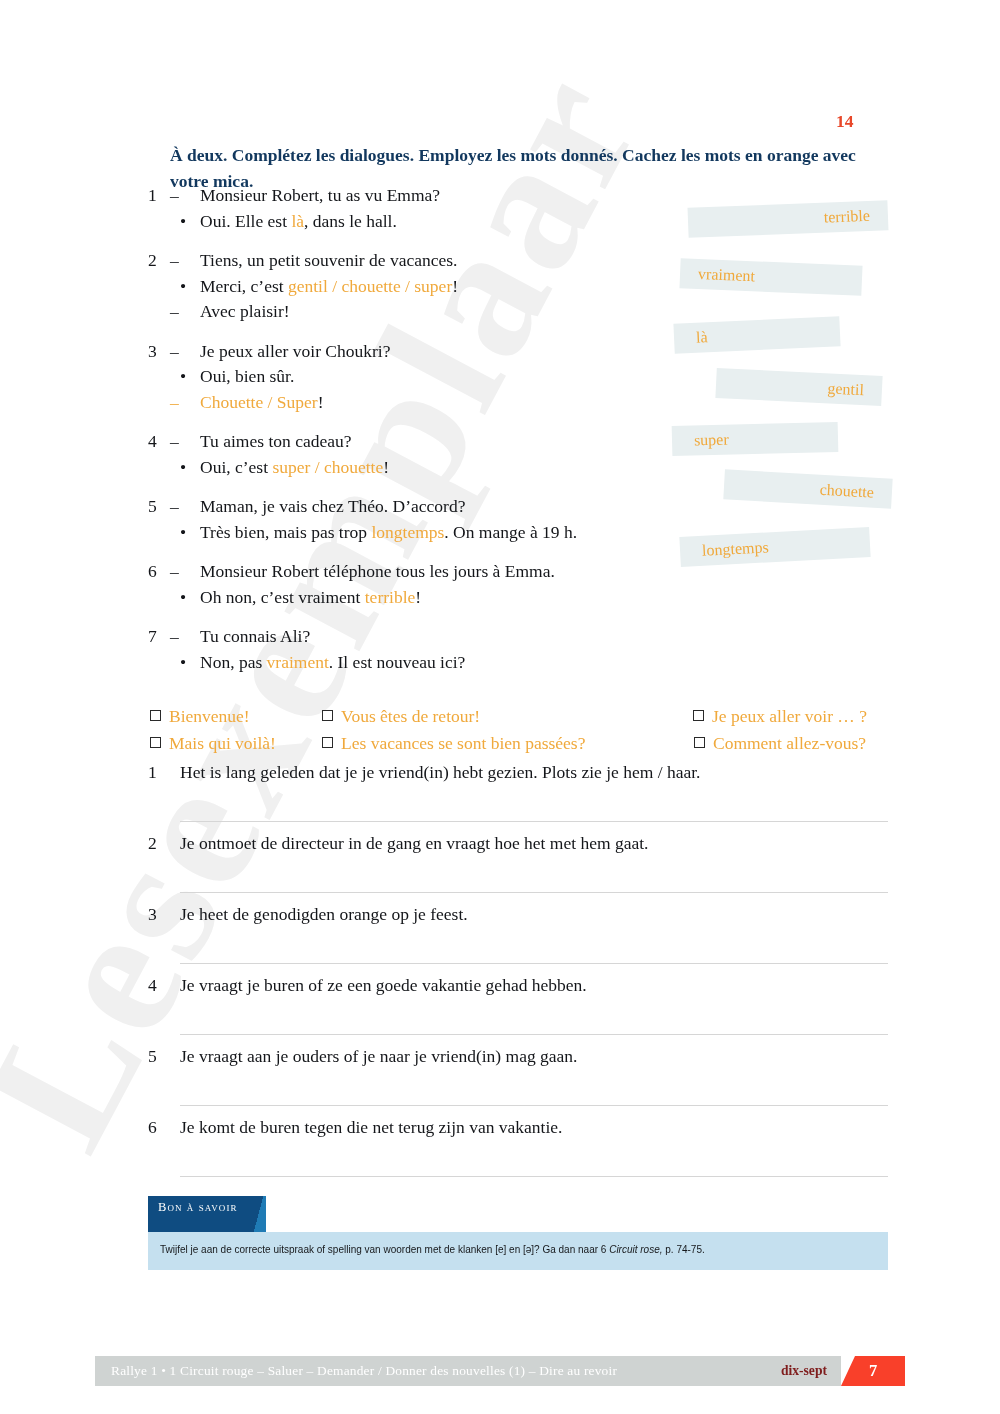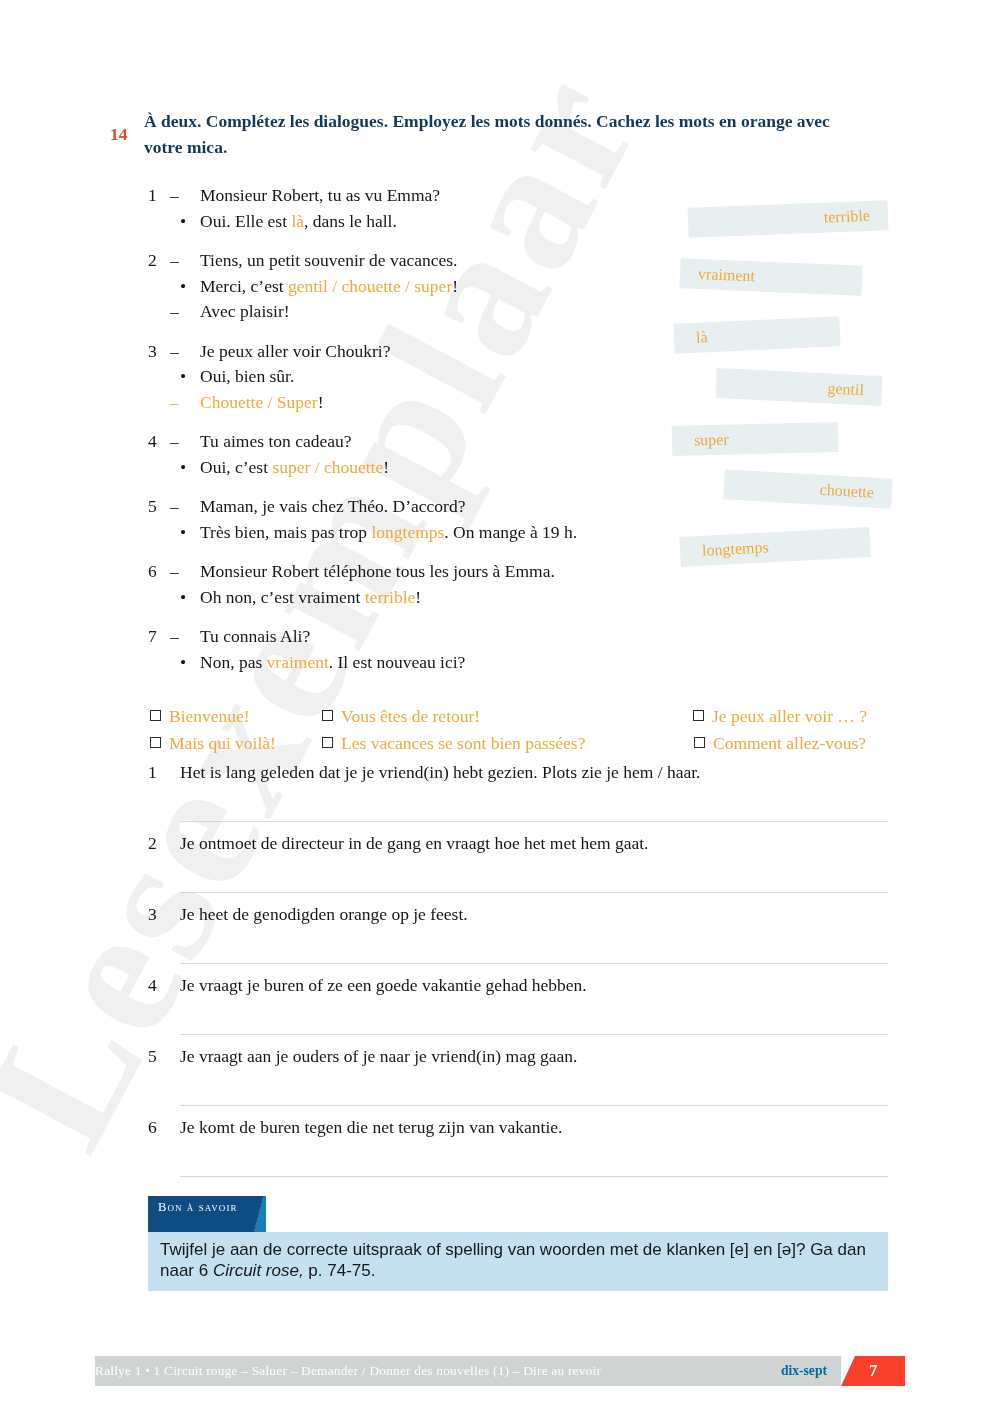--- a/index.html
+++ b/index.html
@@ -31,21 +31,21 @@
     letter-spacing:6px;
     color:#f0f0f0;
     white-space:nowrap;
   }
 
   
   #page{position:absolute;left:0;top:0;width:1000px;height:1414px;z-index:2;}
 
   
   .ex{position:absolute;}
-  .ex-head{display:flex;align-items:center;}
+  .ex-head{display:flex;align-items:flex-end;flex-direction:column;}
   .ex-num{
     width:34px;flex:0 0 34px;
     color:#e8482a;
     font-weight:700;
     font-size:17.5px;
     line-height:26px;
     text-align:left;
   }
   .ex-title{
     color:#12385e;
@@ -150,40 +150,41 @@
     letter-spacing:1.1px;
     line-height:22px;
     padding-left:10px;
     font-variant:small-caps;
     white-space:nowrap;
   }
   .ib-body{
     background:#c5e0ef;
     padding:7px 12px 10px 12px;
     font-family:"Liberation Sans", sans-serif;
-    font-size:17px;
+    font-size:10px;
     line-height:21px;
     color:#16181b;
   }
   .ib-body i{font-style:italic;}
 
   
   #footer{position:absolute;left:95px;top:1356px;width:810px;height:30px;display:flex;align-items:stretch;}
   .ft-main{
     flex:1;
     background:#cfd3d2;
     color:#ffffff;
     font-size:13.4px;
     line-height:30px;
+    padding-left:16px;
     white-space:nowrap;
     letter-spacing:.2px;
   }
   .ft-word{
     background:#cfd3d2;
-    color:#0369a1;
+    color:#7f1d1d;
     font-size:13.6px;
     font-weight:700;
     line-height:30px;
     padding:0 14px 0 0;
     white-space:nowrap;
   }
   .ft-num{
     width:64px;flex:0 0 64px;
     background:#f9402a;
     color:#ffffff;

